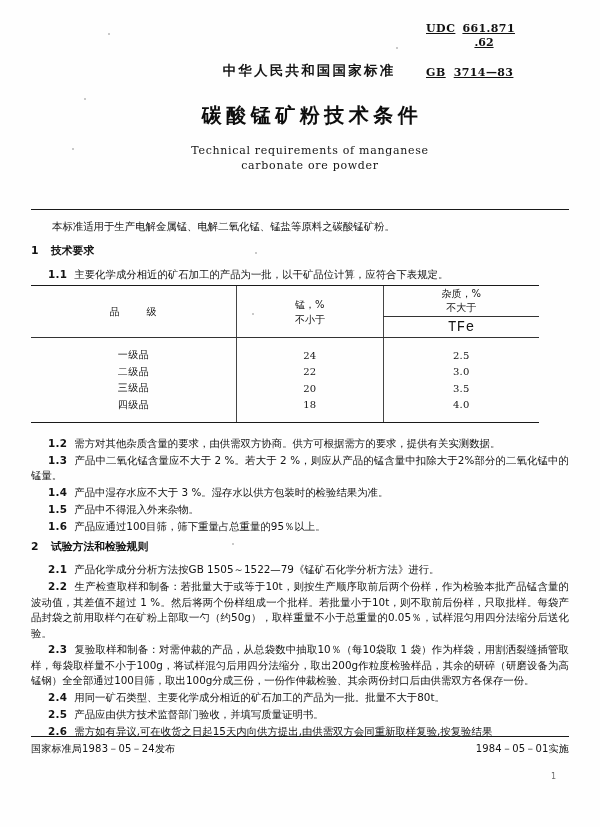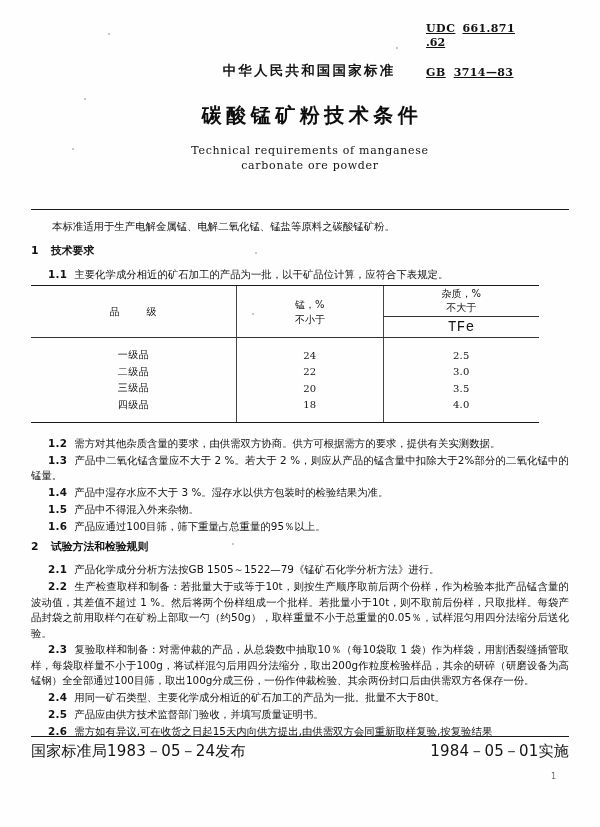--- a/index.html
+++ b/index.html
@@ -68,21 +68,21 @@
     width: 132px;
     font-family: "DejaVu Serif", "Liberation Serif", serif;
     font-weight: bold;
     font-size: 11px;
     color: #111;
     text-decoration: underline;
   }
   .udc-row { white-space: nowrap; }
   .udc-lbl { letter-spacing: 0.5px; }
   .udc-num { margin-left: 7px; letter-spacing: 0.4px; }
-  .udc-num2 { display: block; margin-top: 1px; padding-right: 16px; }
+  .udc-num2 { display: block; text-align: center; margin-top: 1px; padding-right: 16px; }
   .gb-row { margin-top: 17px; white-space: nowrap; }
   .gb-lbl { letter-spacing: 0.5px; }
   .gb-num { margin-left: 8px; letter-spacing: 0.4px; }
 
   
   .rule {
     position: absolute;
     left: 31px;
     width: 538px;
     height: 0;
@@ -188,21 +188,21 @@
     letter-spacing: 0.3px;
   }
   .pad-row td { height: 9px; }
 
   
   .footer {
     position: absolute;
     left: 31px;
     top: 742px;
     width: 538px;
-    font-size: 15px;
+    font-size: 10px;
     color: #131313;
   }
   .footer .fl { float: left; letter-spacing: 0.2px; }
   .footer .fr { float: right; letter-spacing: 0.2px; }
   .footer:after { content: ""; display: block; clear: both; }
   .pg-mark {
     position: absolute;
     right: 44px;
     top: 772px;
     font-size: 8px;

